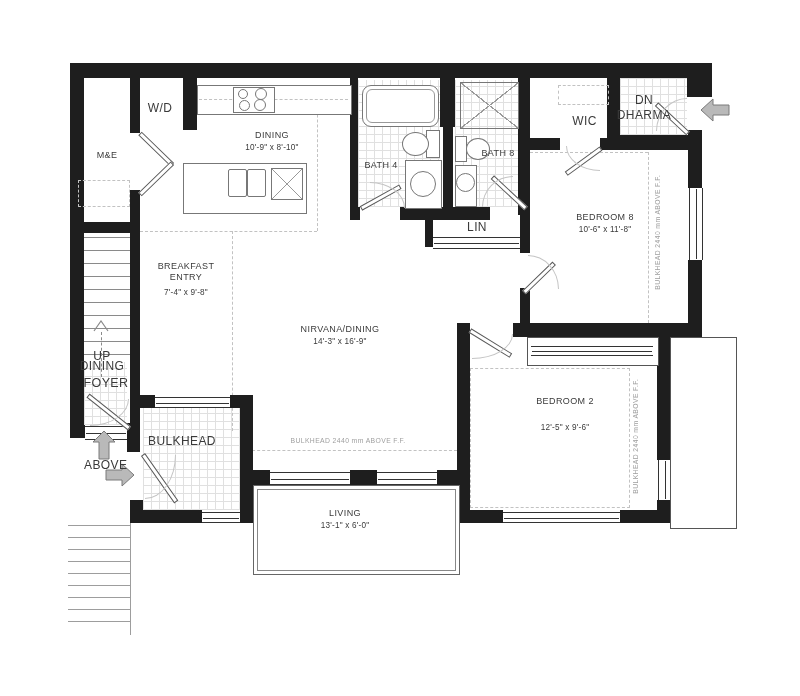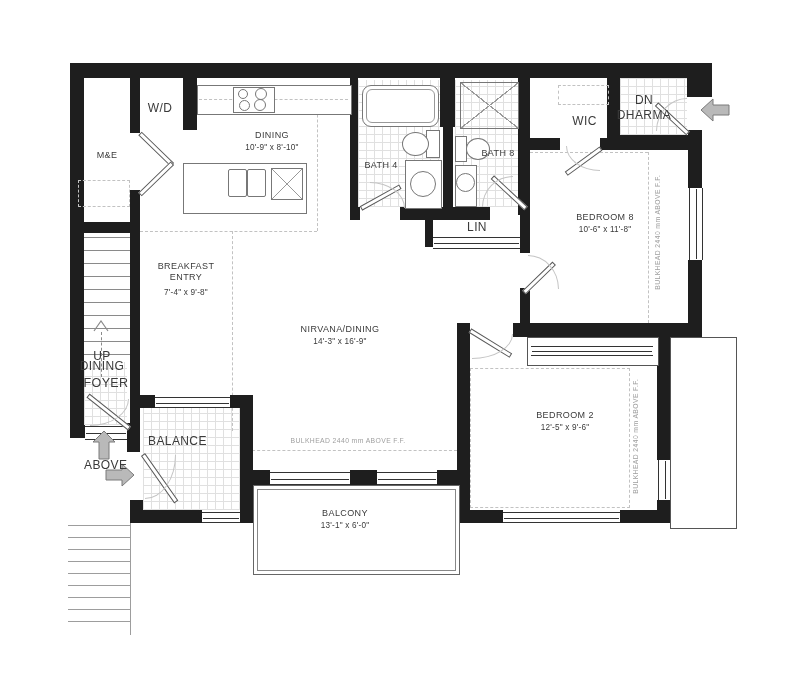--- a/index.html
+++ b/index.html
@@ -211,26 +211,26 @@
   <div class="lbl dims" style="left:145px;top:288px;width:82px;">7'-4" x 9'-8"</div>
 
   <div class="lbl" style="left:290px;top:324px;width:100px;">NIRVANA/DINING</div>
   <div class="lbl dims" style="left:290px;top:337px;width:100px;">14'-3" x 16'-9"</div>
 
   <div class="lbl sm" style="left:452px;top:220px;width:50px;">LIN</div>
 
   <div class="lbl sm" style="left:82px;top:349px;width:40px;">UP</div>
   <div class="lbl sm" style="left:78px;top:359px;width:48px;">DINING</div>
   <div class="lbl" style="left:80px;top:376px;width:52px;font-size:12.5px;">FOYER</div>
-  <div class="lbl sm" style="left:148px;top:434px;width:56px;">BALANCE</div>
+  <div class="lbl sm" style="left:148px;top:434px;width:56px;">BULKHEAD</div>
   <div class="lbl sm" style="left:84px;top:458px;width:40px;">ABOVE</div>
 
-  <div class="lbl" style="left:510px;top:410px;width:110px;">BEDROOM 2</div>
+  <div class="lbl" style="left:510px;top:396px;width:110px;">BEDROOM 2</div>
   <div class="lbl dims" style="left:510px;top:423px;width:110px;">12'-5" x 9'-6"</div>
 
-  <div class="lbl" style="left:295px;top:508px;width:100px;">BALCONY</div>
+  <div class="lbl" style="left:295px;top:508px;width:100px;">LIVING</div>
   <div class="lbl dims" style="left:295px;top:521px;width:100px;">13'-1" x 6'-0"</div>
 
   <div class="lbl gray" style="left:288px;top:437px;width:120px;">BULKHEAD 2440 mm ABOVE F.F.</div>
   <div class="lbl gray vtext" style="left:593px;top:228px;width:130px;">BULKHEAD 2440 mm ABOVE F.F.</div>
   <div class="lbl gray vtext" style="left:571px;top:432px;width:130px;">BULKHEAD 2440 mm ABOVE F.F.</div>
 
 </div>
 
 </body></html>

